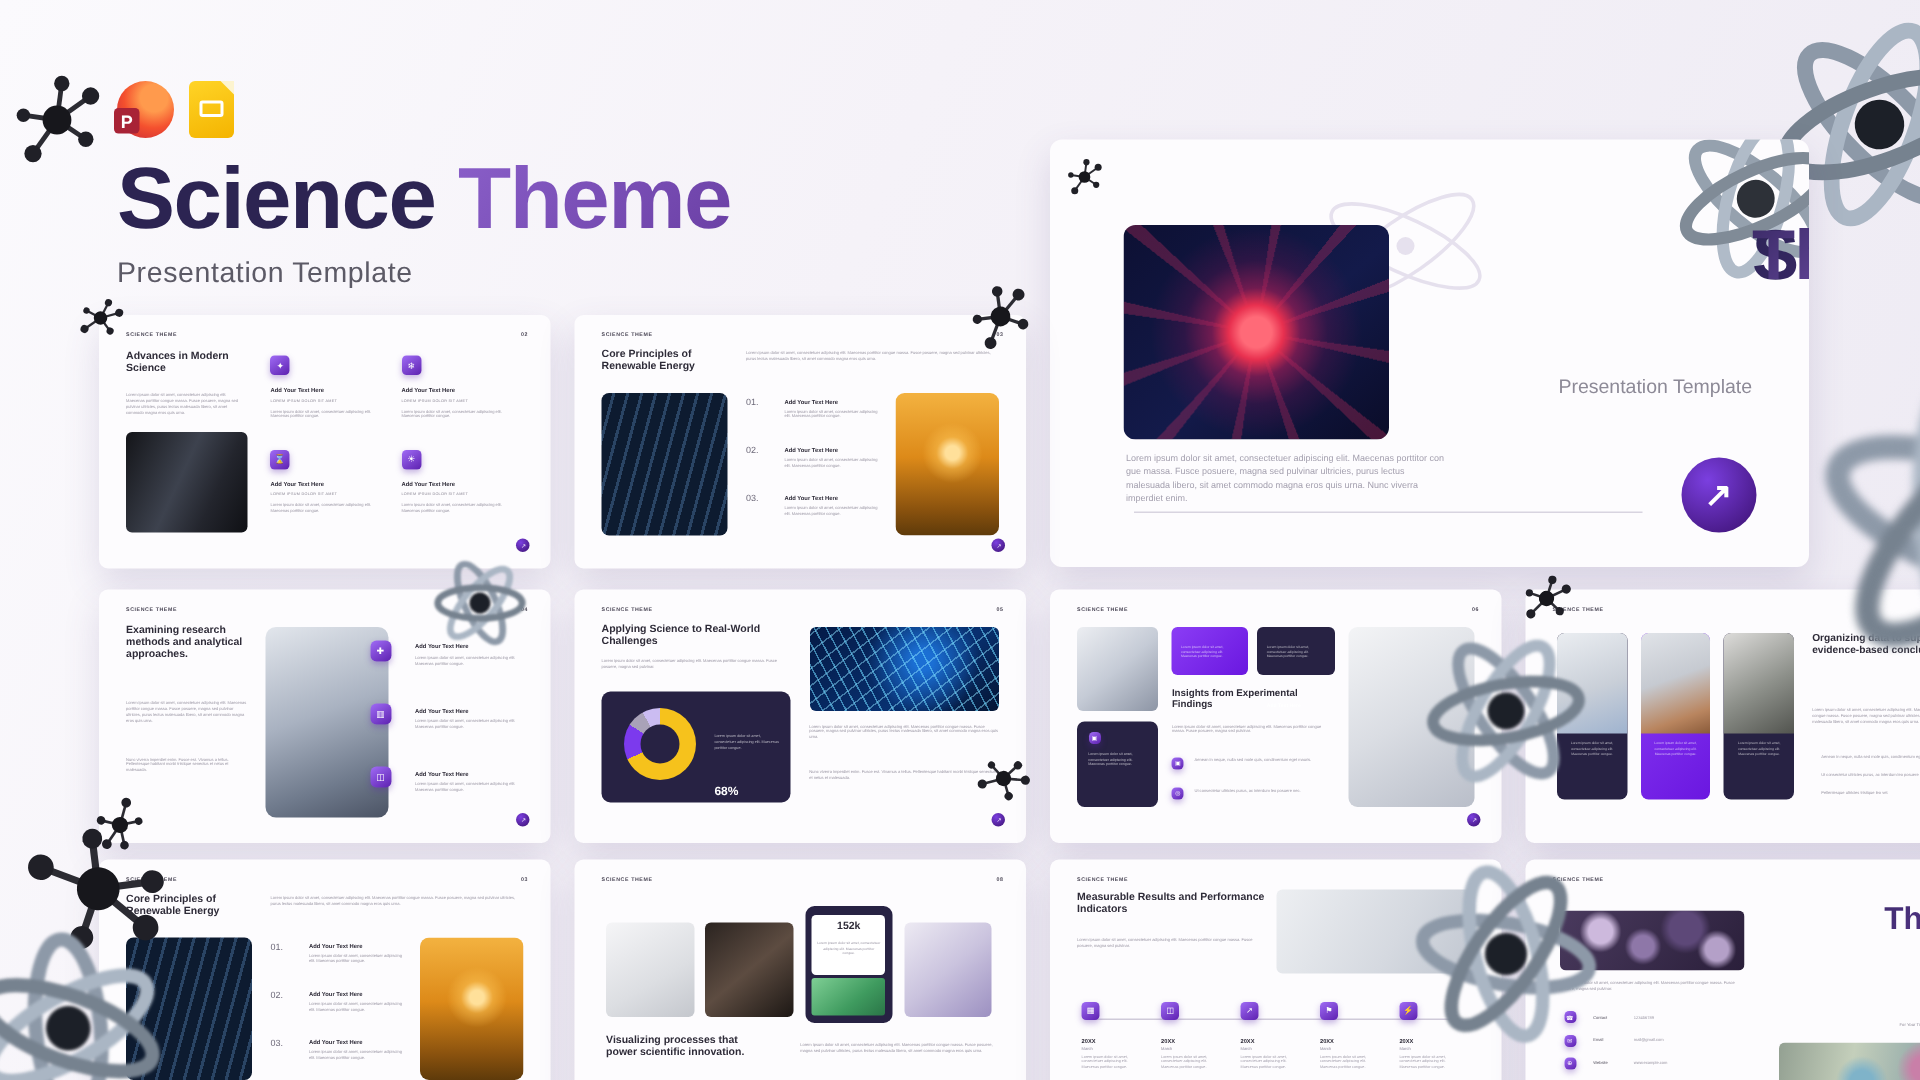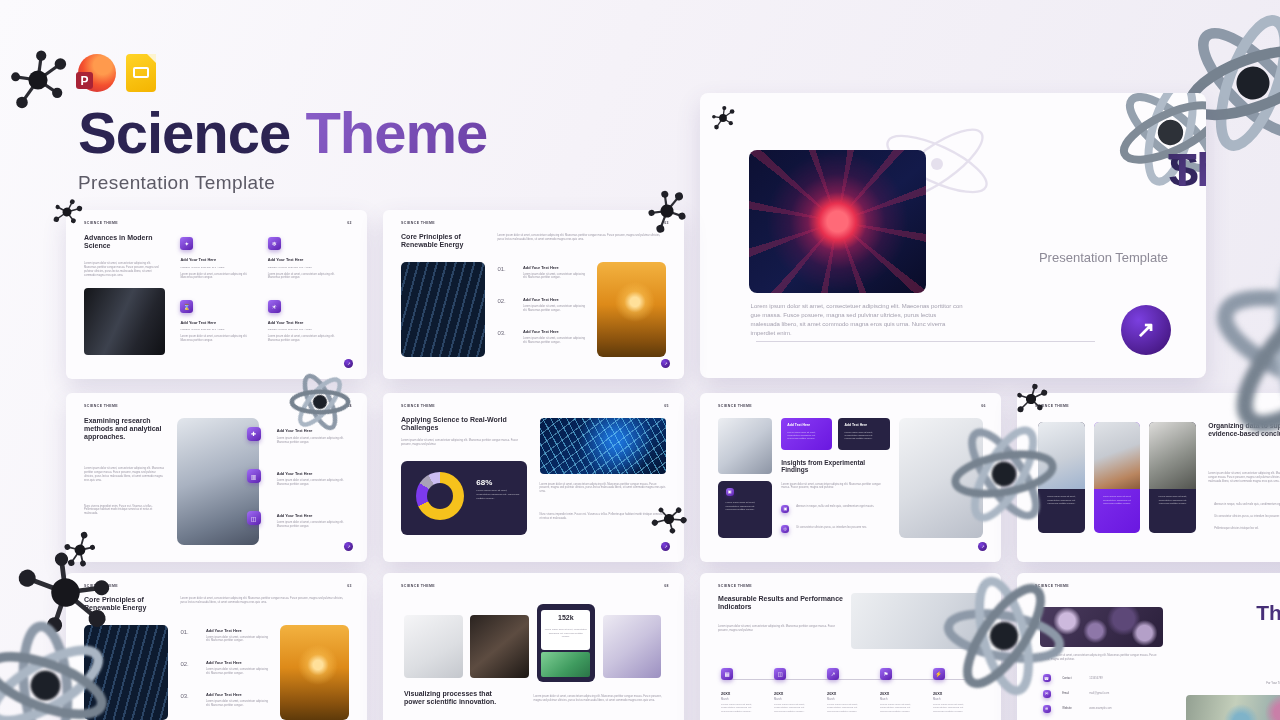--- a/index.html
+++ b/index.html
@@ -56,21 +56,21 @@
   .img-micro { background:linear-gradient(140deg,#edeaf3,#cac3de 50%,#9c90c1); }
   .img-monitor { background:linear-gradient(160deg,#eaedf1,#c9cfd8 55%,#9fb3cf); }
   .img-tablet { background:linear-gradient(160deg,#e0e3e8 0%,#c6cad1 45%,#b9855f 80%,#8a5b3a); }
   .img-circuit { background:linear-gradient(150deg,#dddcda,#8d908a 55%,#52544f); }
   .img-bubbles { background:radial-gradient(circle at 22% 35%,#cdb9dd 0 8%,transparent 14%),radial-gradient(circle at 45% 60%,#8e77a8 0 10%,transparent 17%),radial-gradient(circle at 68% 30%,#5d4878 0 12%,transparent 19%),radial-gradient(circle at 85% 65%,#b4a0c8 0 7%,transparent 12%),linear-gradient(130deg,#4a3a5e,#2a1f3a); }
   .img-irid { background:radial-gradient(circle at 70% 40%,#c97fa8 0 8%,transparent 18%),radial-gradient(circle at 40% 60%,#7fb3c9 0 9%,transparent 20%),linear-gradient(100deg,#93a092,#c4cfbb 35%,#9fb3ae 60%,#b393a8 80%,#8c9aa4); }
   .img-fractal { background:radial-gradient(circle at 50% 50%,#ff6a78 0 9%,#e8304f 16%,rgba(190,30,90,.55) 26%,rgba(110,20,80,.3) 42%,transparent 62%),repeating-conic-gradient(from 8deg at 50% 50%,rgba(230,50,100,.28) 0 5deg,transparent 5deg 30deg),linear-gradient(140deg,#0d1033,#131a4a 55%,#0a0c28); }
 
   .navy { background:#272243; }
   .vio { background:linear-gradient(135deg,#8b3df5,#6a17e0); }
-  .w { color:#fff; } .wd { color:rgba(255,255,255,.62); }
+  .w { color:#fff;margin-top:45px; } .wd { color:rgba(255,255,255,.62); }
 
   
   #slide-title { left:700px; top:93px; width:506px; height:285px; border-radius:8px; }
   .ts-title { right:7.5%; top:19%; text-align:right; font-size:47px; font-weight:700; line-height:.98; letter-spacing:-.5px; }
   .ts-title .l1 { display:block; background:linear-gradient(135deg,#2c2456,#4c2d7e); -webkit-background-clip:text; background-clip:text; color:transparent; }
   .ts-title .l2 { display:block; background:linear-gradient(135deg,#3a2a66,#8a5fc9); -webkit-background-clip:text; background-clip:text; color:transparent; }
   .ts-sub { right:7.5%; top:55%; font-size:13px; color:#8d8a97; }
   .ts-body { left:10%; top:73.5%; width:42%; font-size:6px; color:#a39fae; line-height:1.5; }
   .ts-line { left:11%; top:87%; width:67%; height:1px; background:#d8d4e0; }
   .ts-btn { right:7%; bottom:8%; width:50px; height:50px; border-radius:50%;

